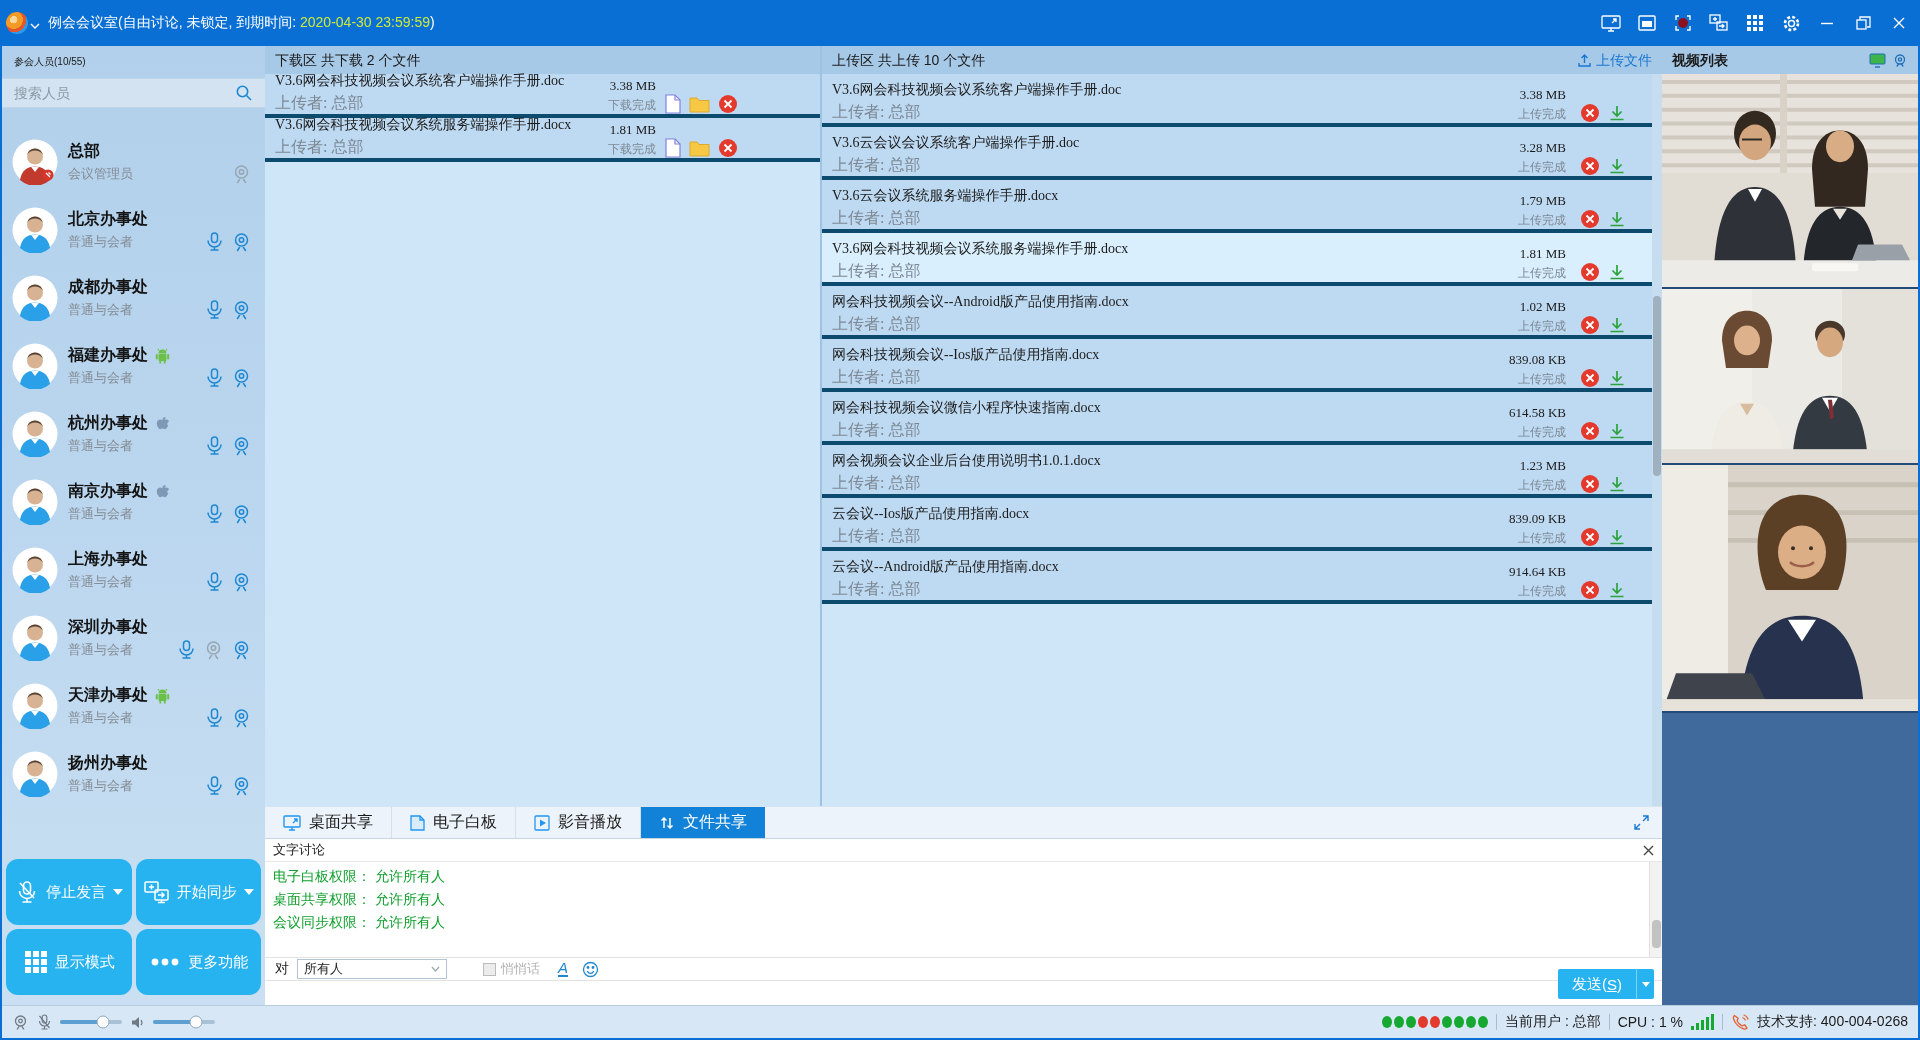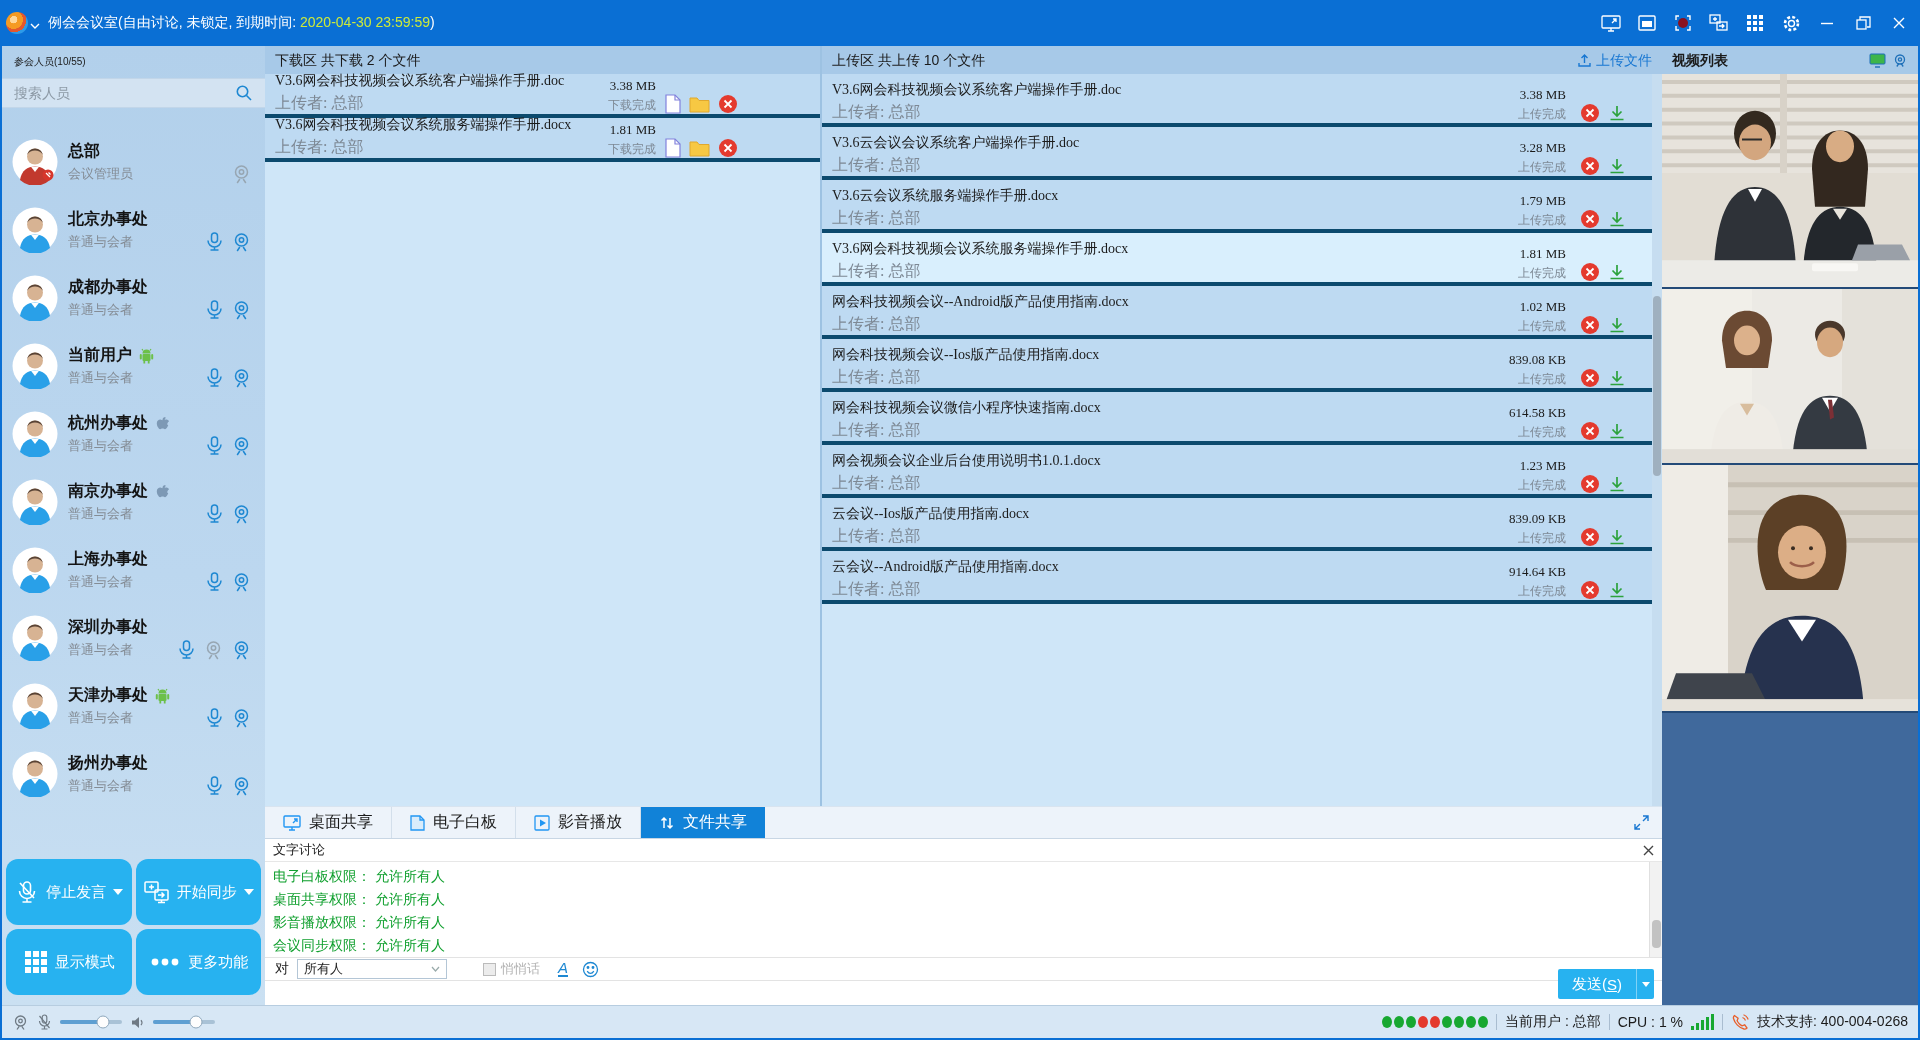--- a/index.html
+++ b/index.html
@@ -317,21 +317,21 @@
       <svg width="46" height="46" viewBox="0 0 46 46">
         <circle cx="23" cy="23" r="22.5" fill="#fff"></circle>
         <circle cx="23" cy="17.5" r="8" fill="#d7b393"></circle>
         <path d="M23 9.5a8 8 0 0 1 8 6.5c-2.2-3.6-4.8-4.6-8-4.6s-5.8 1-8 4.6a8 8 0 0 1 8-6.5z" fill="#5a4436"></path>
         <path d="M8 41c1.4-9.5 7.5-13.5 15-13.5S36.6 31.5 38 41a22.5 22.5 0 0 1-30 0z" fill="#29a0e8"></path>
         <path d="M19 27.8l4 5.2 4-5.2z" fill="#fff"></path>
       </svg>
     </div>
     <div class="p-info">
       <div class="p-nameline">
-        <span class="p-name">当前用户</span>
+        <span class="p-name">福建办事处</span>
         <svg width="17" height="18" viewBox="0 0 17 18">
                   <path d="M4.5 6.5a4 4 0 0 1 8 0z" fill="#6cc04a"></path>
                   <path d="M5 3.5L4 2M12 3.5L13 2" stroke="#6cc04a" stroke-width="1.2"></path>
                   <rect x="4.5" y="7" width="8" height="7" rx="1" fill="#6cc04a"></rect>
                   <rect x="1.8" y="7" width="2" height="5.5" rx="1" fill="#6cc04a"></rect>
                   <rect x="13.2" y="7" width="2" height="5.5" rx="1" fill="#6cc04a"></rect>
                   <path d="M6.3 14v2.6M10.7 14v2.6" stroke="#6cc04a" stroke-width="1.8"></path>
                 </svg>
       </div>
       <div class="p-role">普通与会者</div>
@@ -893,21 +893,20 @@
           <span>文字讨论</span>
           <span class="chat-close">
             <svg width="11" height="11" viewBox="0 0 11 11">
                 <path d="M1 1l9 9M10 1l-9 9" stroke="#444" stroke-width="1.4"></path>
               </svg>
           </span>
         </div>
         <div class="chat-msgs" id="chat-msgs">
             <div class="chat-msg">电子白板权限： 允许所有人</div>
             <div class="chat-msg">桌面共享权限： 允许所有人</div>
-            <div class="chat-msg">影音播放权限： 允许所有人</div>
             <div class="chat-msg">会议同步权限： 允许所有人</div>
           </div>
         <div class="chat-scrollbar">
             <div class="thumb"></div>
           </div>
         <div class="chat-toolbar">
           <span class="to-label">对</span>
           <div class="fake-select">
             <span>所有人</span>
             <svg class="chev" width="9" height="6" viewBox="0 0 9 6">

